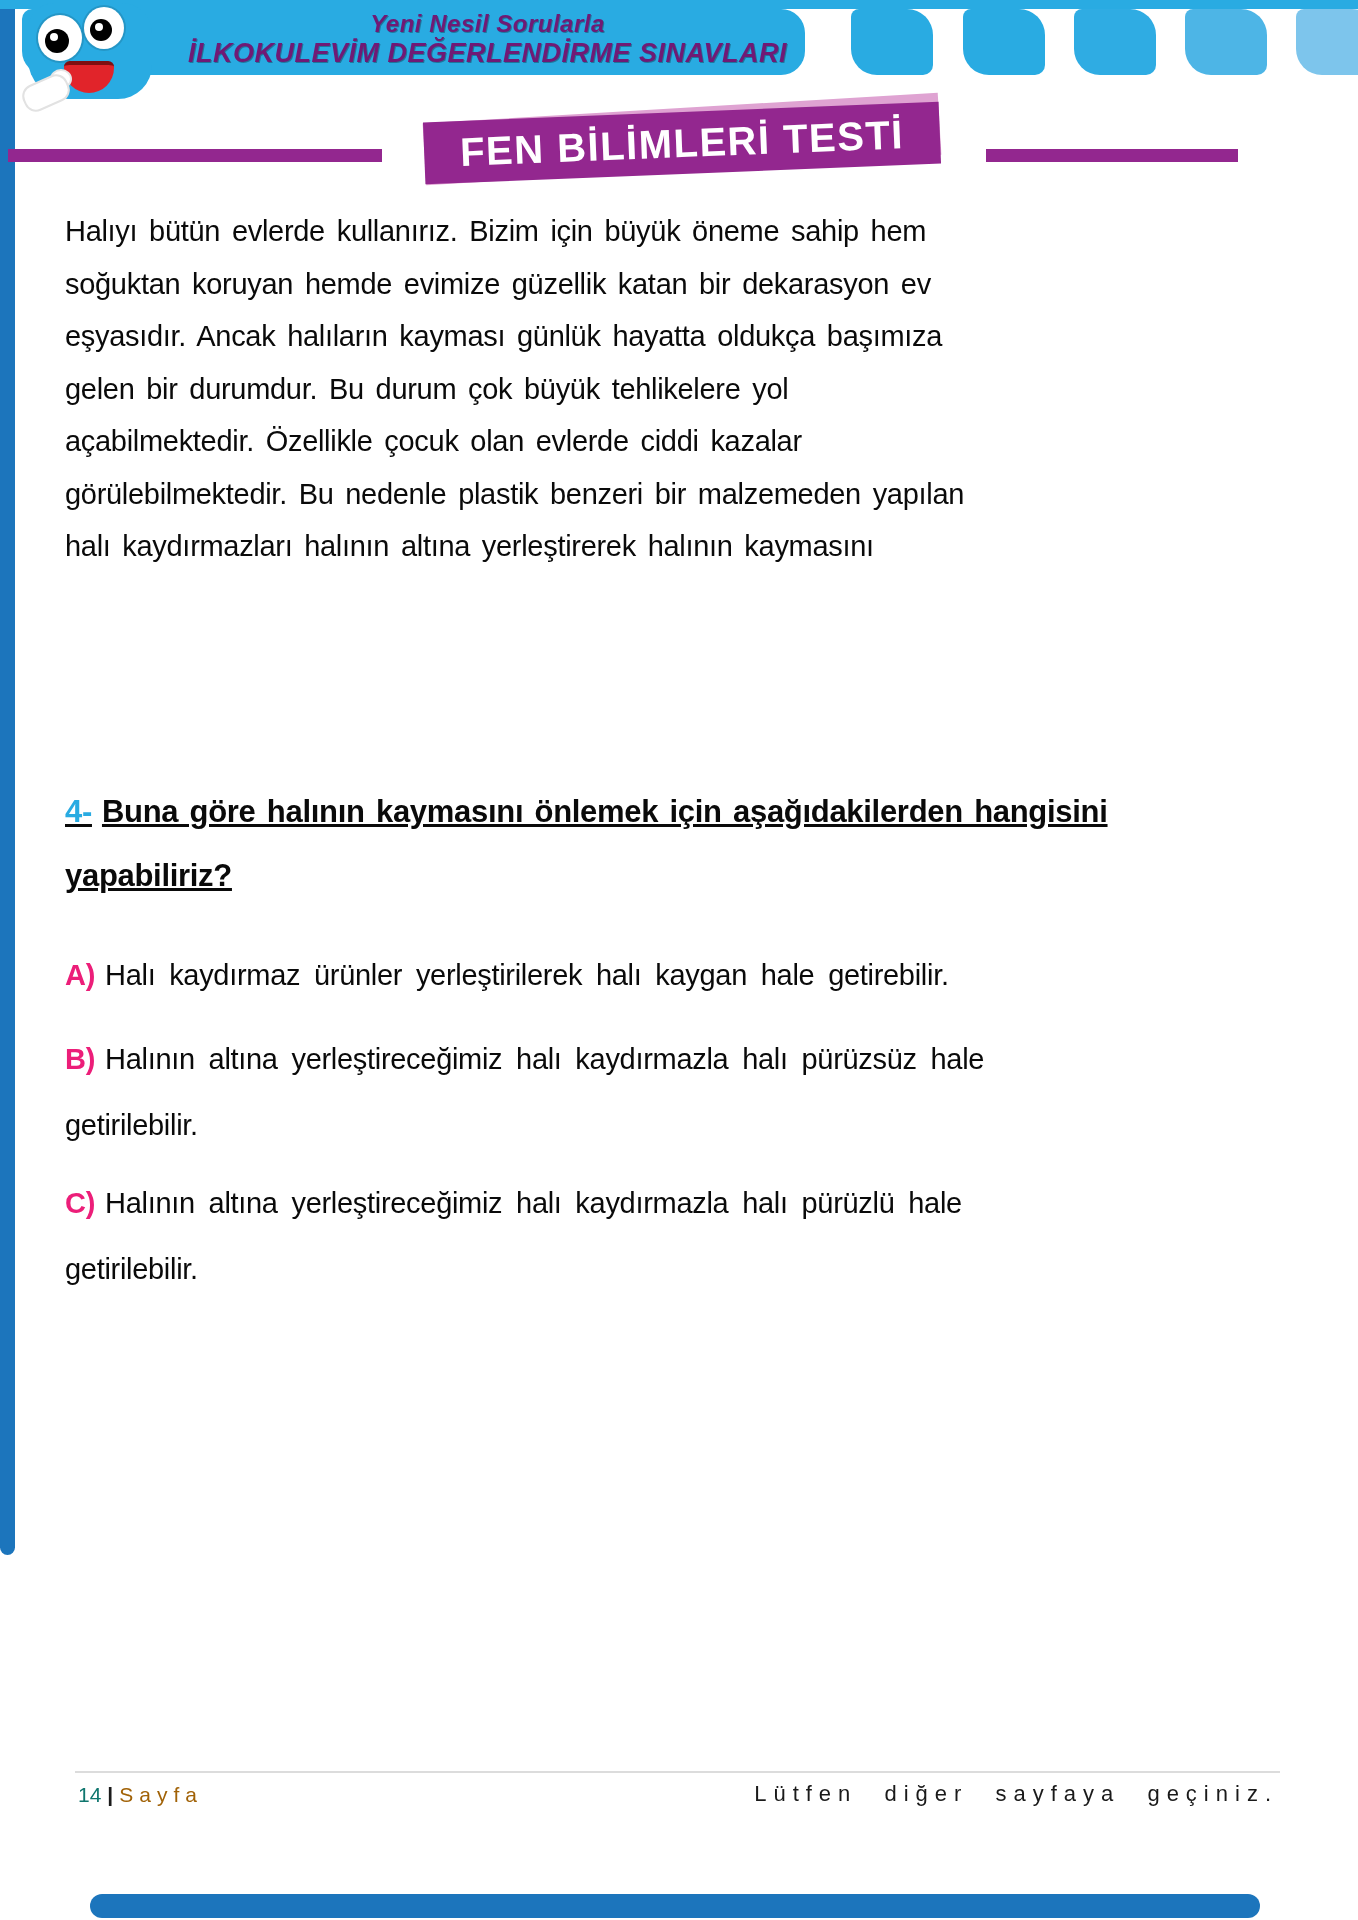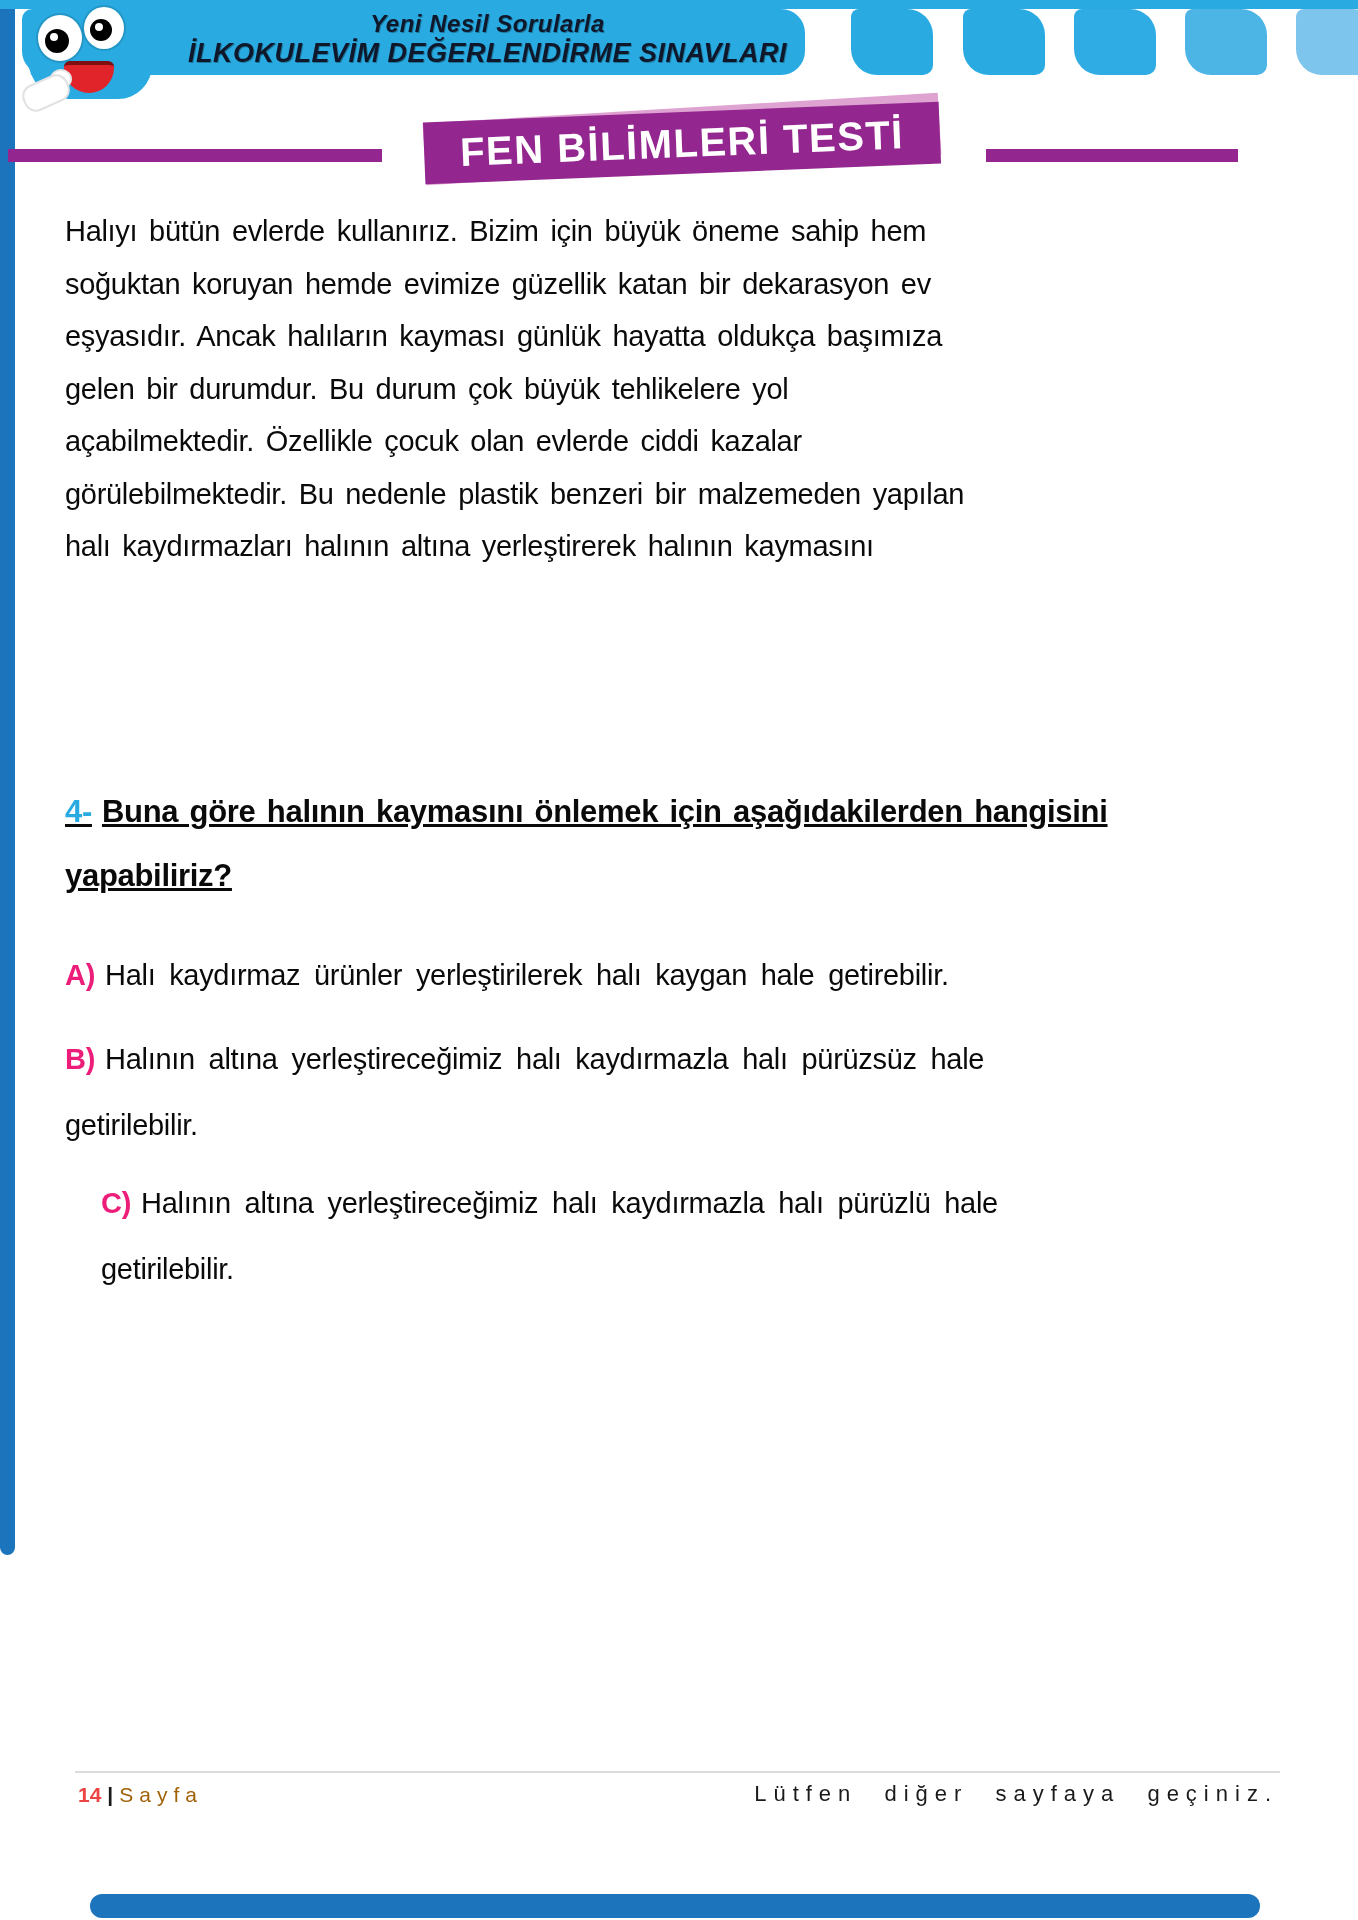--- a/index.html
+++ b/index.html
@@ -12,21 +12,21 @@
   .top-strip{position:absolute;left:0;top:0;width:1358px;height:9px;}
   .left-bar{position:absolute;left:0;top:9px;width:15px;height:1546px;border-radius:0 0 10px 10px;}
   .bottom-bar{position:absolute;left:90px;top:1894px;width:1170px;height:24px;border-radius:12px;}
   
   .header-pill{
     position:absolute;left:22px;top:9px;width:783px;height:66px;
     border-radius:10px 24px 24px 24px;
   }
   .header-text{
     position:absolute;left:185px;top:10px;width:605px;height:64px;
-    text-align:center;color:#0f172a;font-style:italic;font-weight:bold;
+    text-align:center;color:#701a75;font-style:italic;font-weight:bold;
     text-shadow:1px 1px 0 rgba(0,0,0,0.30);line-height:1.15;
   }
   .header-text .l1{font-size:24px;letter-spacing:0.5px;}
   .header-text .l2{font-size:27px;letter-spacing:0.5px;}
   .sq{position:absolute;top:9px;width:82px;height:66px;border-radius:8px 26px 10px 26px;}
   
   .mascot{position:absolute;left:16px;top:1px;width:160px;height:112px;}
   .mascot .body{position:absolute;left:12px;top:2px;width:124px;height:96px;border-radius:26px 30px 34px 40px;}
   .mascot .eye{position:absolute;background:#ffffff;border-radius:50%;box-shadow:0 0 0 2px rgba(0,0,0,0.12);}
   .mascot .eye.left{left:22px;top:14px;width:44px;height:46px;}
@@ -59,25 +59,25 @@
   .question{position:absolute;left:65px;top:780px;width:1180px;font-size:31px;line-height:64px;
     font-weight:bold;letter-spacing:-0.3px;word-spacing:3px;text-decoration:underline;}
   .qnum{font-weight:bold;margin-right:10px;}
   
   .option{position:absolute;left:65px;width:1180px;font-size:29px;line-height:66px;
     letter-spacing:-0.3px;word-spacing:6px;}
   .option .letter{font-weight:bold;margin-right:10px;}
   .option .ln{white-space:nowrap;}
   .option.a{top:942px;}
   .option.b{top:1026px;}
-  .option.c{top:1170px;margin-left:36px;}
+  .option.c{top:1170px;}
   
   .footer-rule{position:absolute;left:75px;top:1771px;width:1205px;height:2px;background:#dcdcdc;}
   .footer-left{position:absolute;left:78px;top:1783px;font-size:21px;}
-  .footer-left .num{font-weight:bold;color:#ef4444;}
+  .footer-left .num{font-weight:normal;color:#0f766e;}
   .footer-left .sep{font-weight:bold;color:#1a1a1a;margin:0 6px 0 6px;}
   .footer-left .lbl{color:#a16207;letter-spacing:6px;}
   .footer-right{position:absolute;right:80px;top:1781px;font-size:22px;color:#1a1a1a;
     letter-spacing:7px;word-spacing:14px;white-space:nowrap;text-align:right;}
 </style>
 </head>
 <body>
 
 <div class="page">
 

